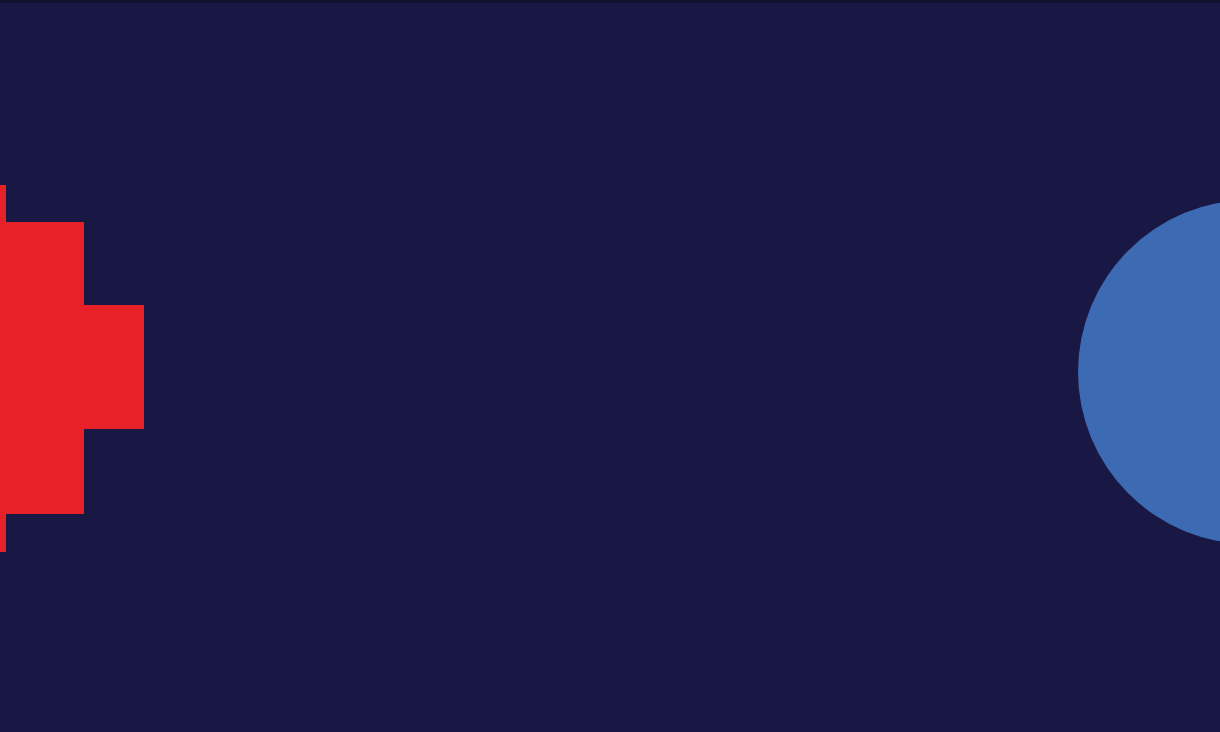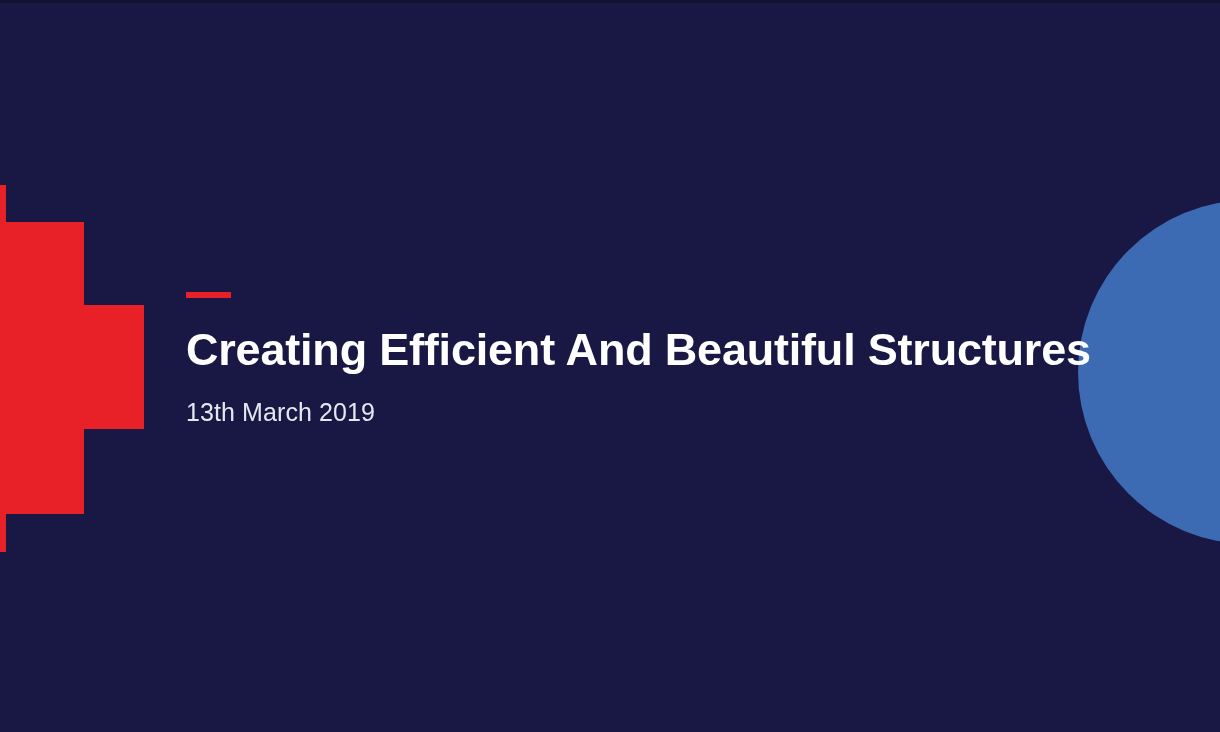--- a/index.html
+++ b/index.html
@@ -110,19 +110,14 @@
 
 <div id="slide">
 
   <div class="top-edge"></div>
 
   <div class="red-sliver"></div>
   <div class="red-bar"></div>
   <div class="red-arm"></div>
   <div class="blue-circle"></div>
 
-  <div class="content">
-    <div class="accent-dash"></div>
-    <h1 class="slide-title">Creating Efficient And Beautiful Structures</h1>
-    <p class="slide-date">13th March 2019</p>
-  </div>
 
 </div>
 
 </body></html>

